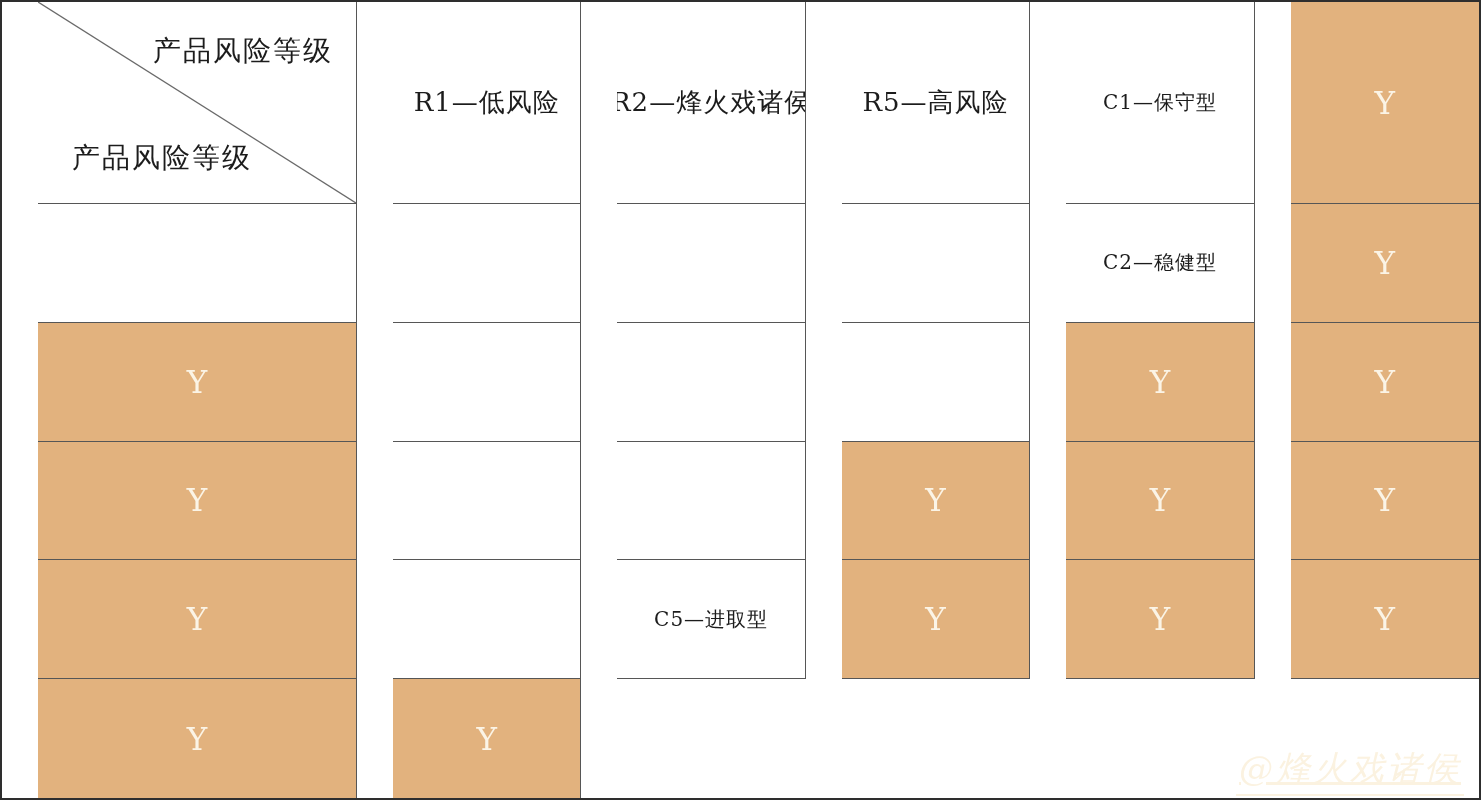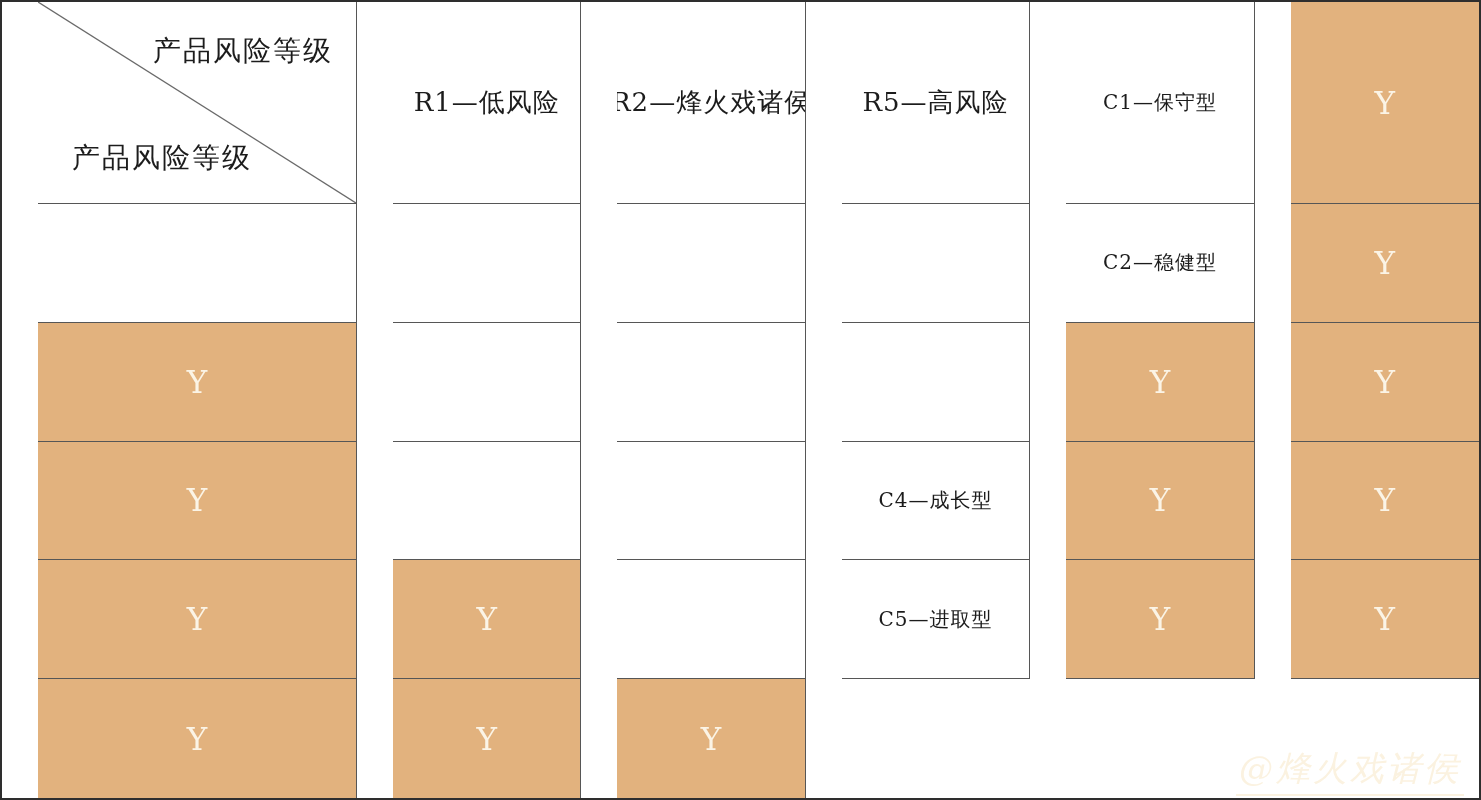--- a/index.html
+++ b/index.html
@@ -97,28 +97,27 @@
   <div class="cell val-cell"></div>
   <div class="cell val-cell"></div>
   <div class="cell val-cell"></div>
 
   <div class="cell val-cell filled">Y</div>
   <div class="cell val-cell filled">Y</div>
   <div class="cell val-cell filled">Y</div>
   <div class="cell val-cell"></div>
   <div class="cell val-cell"></div>
 
-  <div class="cell row-label">C4—成长型</div>
   <div class="cell val-cell filled">Y</div>
   <div class="cell val-cell filled">Y</div>
   <div class="cell val-cell filled">Y</div>
   <div class="cell val-cell filled">Y</div>
   <div class="cell val-cell"></div>
 
   <div class="cell row-label">C5—进取型</div>
   <div class="cell val-cell filled">Y</div>
   <div class="cell val-cell filled">Y</div>
   <div class="cell val-cell filled">Y</div>
   <div class="cell val-cell filled">Y</div>
   <div class="cell val-cell filled">Y</div>
 
-  <div class="watermark" style="color: rgb(251, 242, 224);">@烽火戏诸侯</div>
+  <div class="watermark" style="color: rgb(251, 242, 224); text-decoration: underline;">@烽火戏诸侯</div>
 </div>
 
 </body></html>

